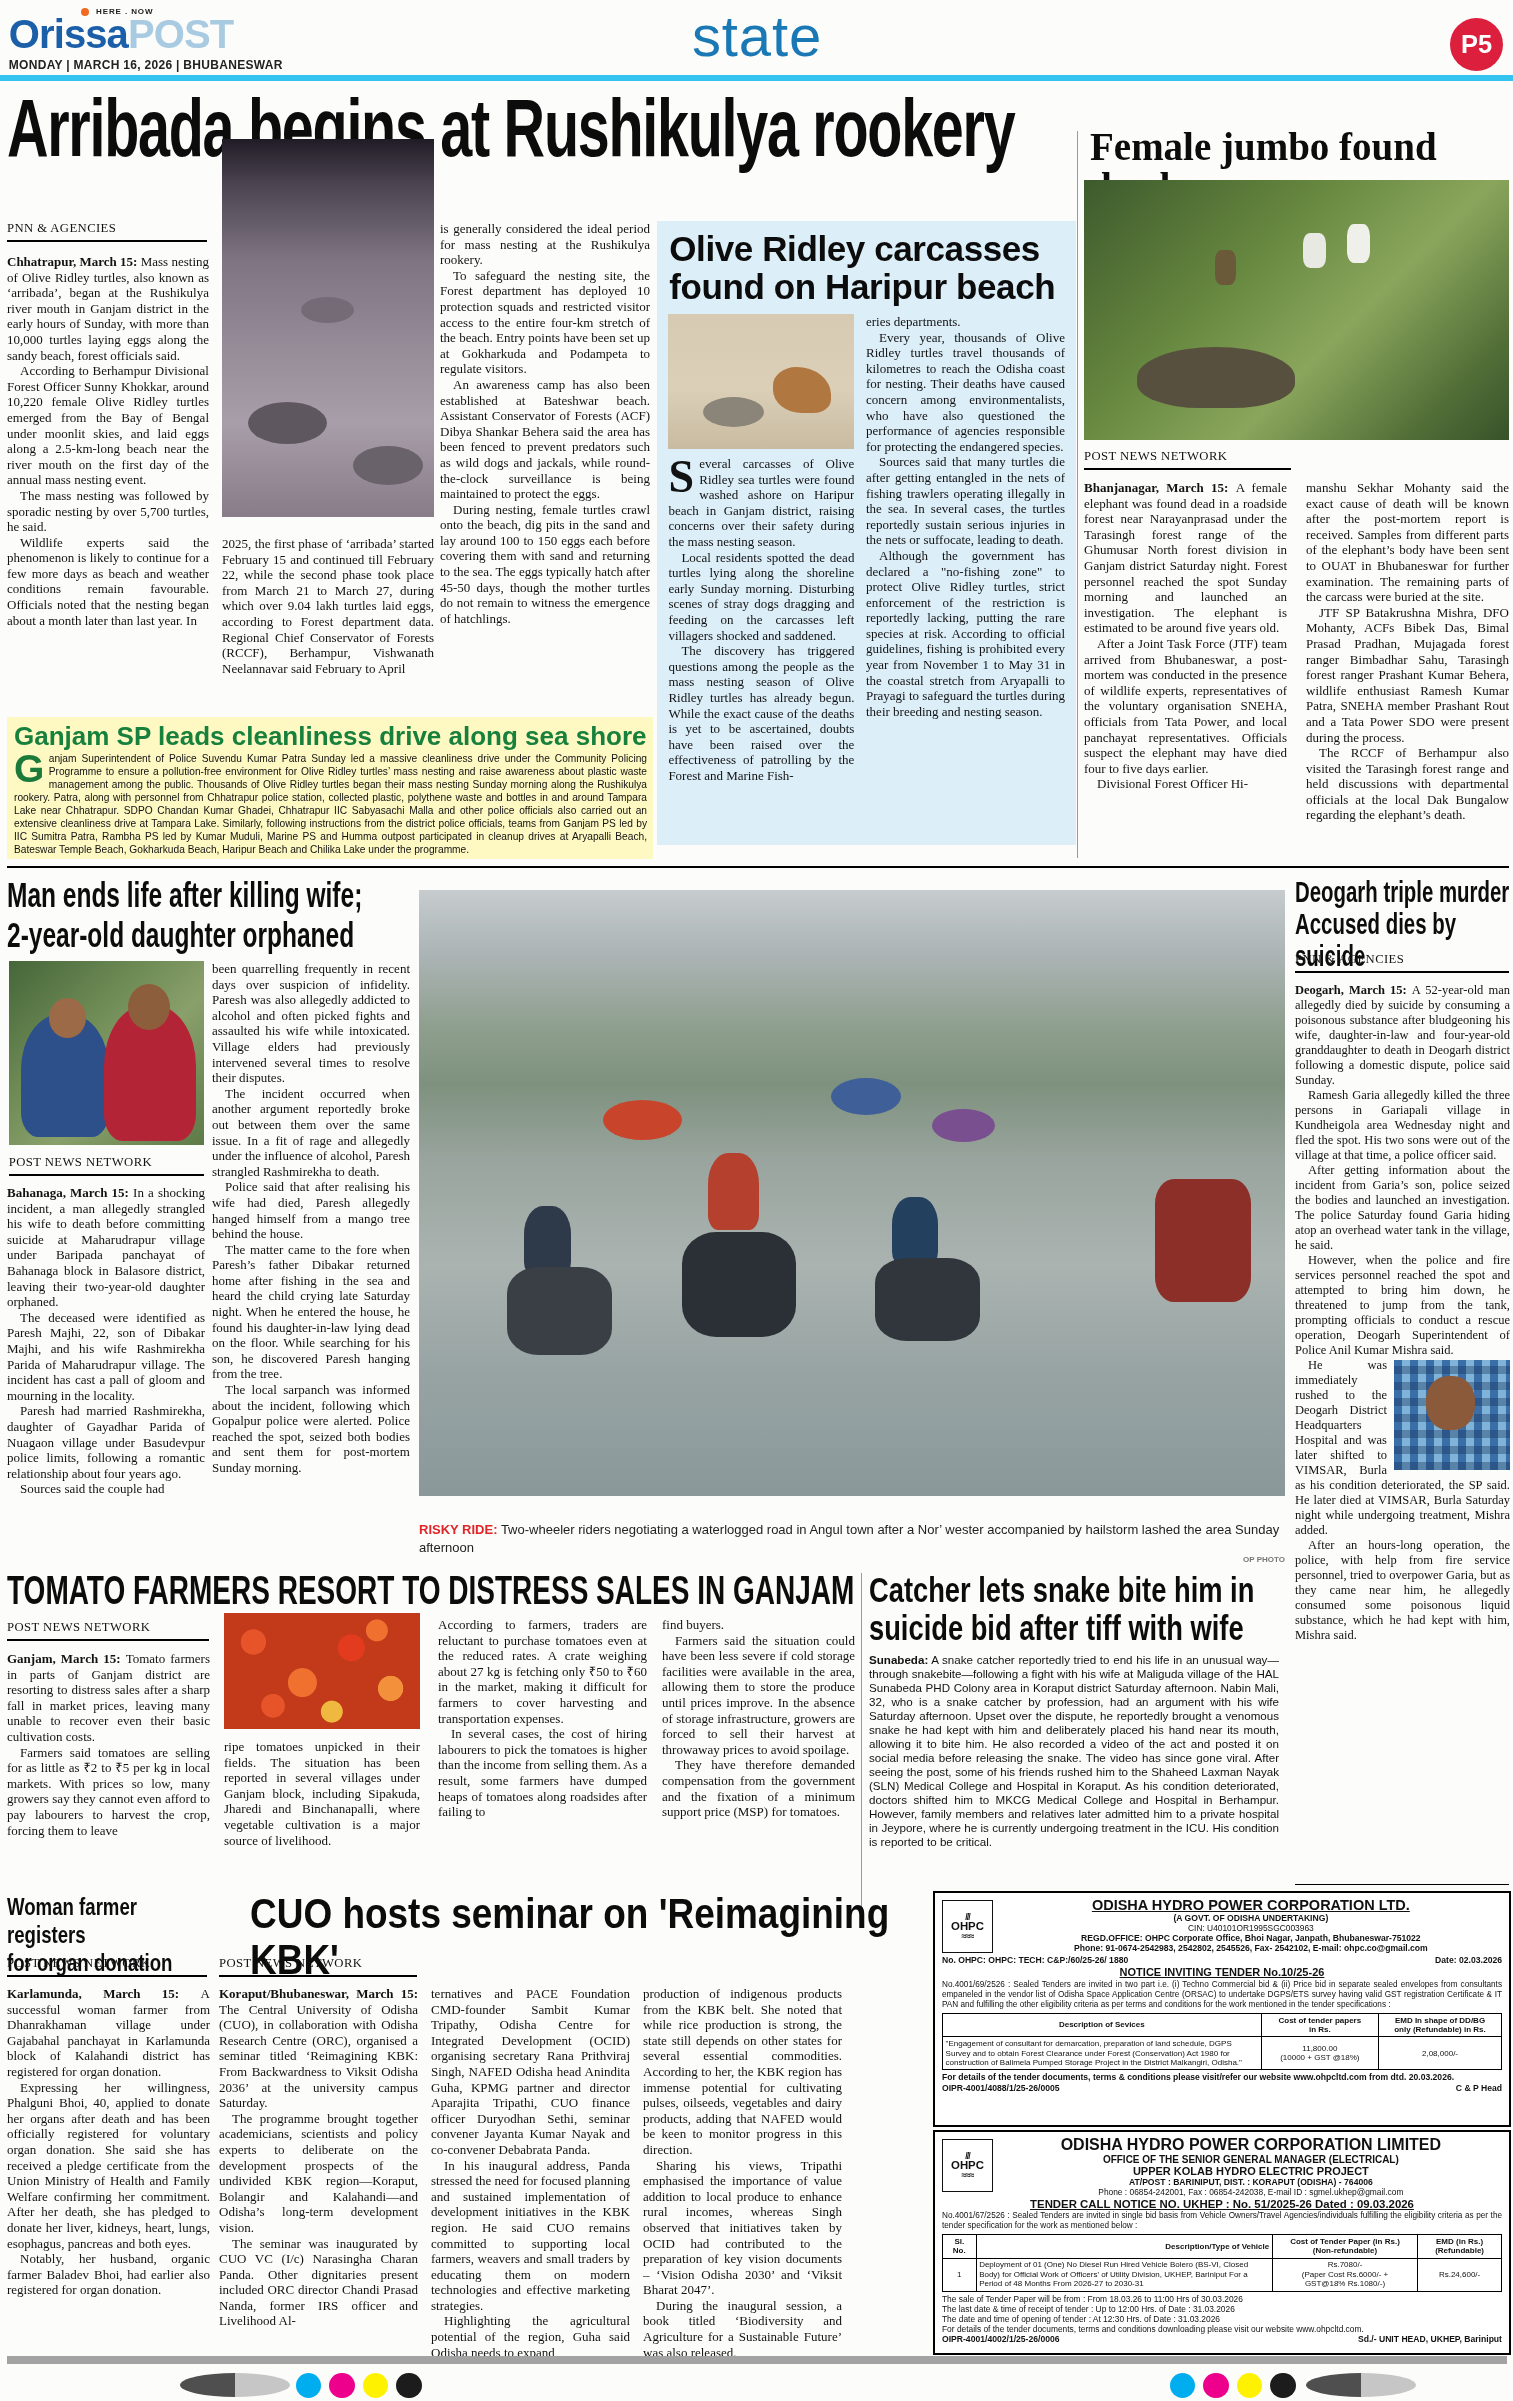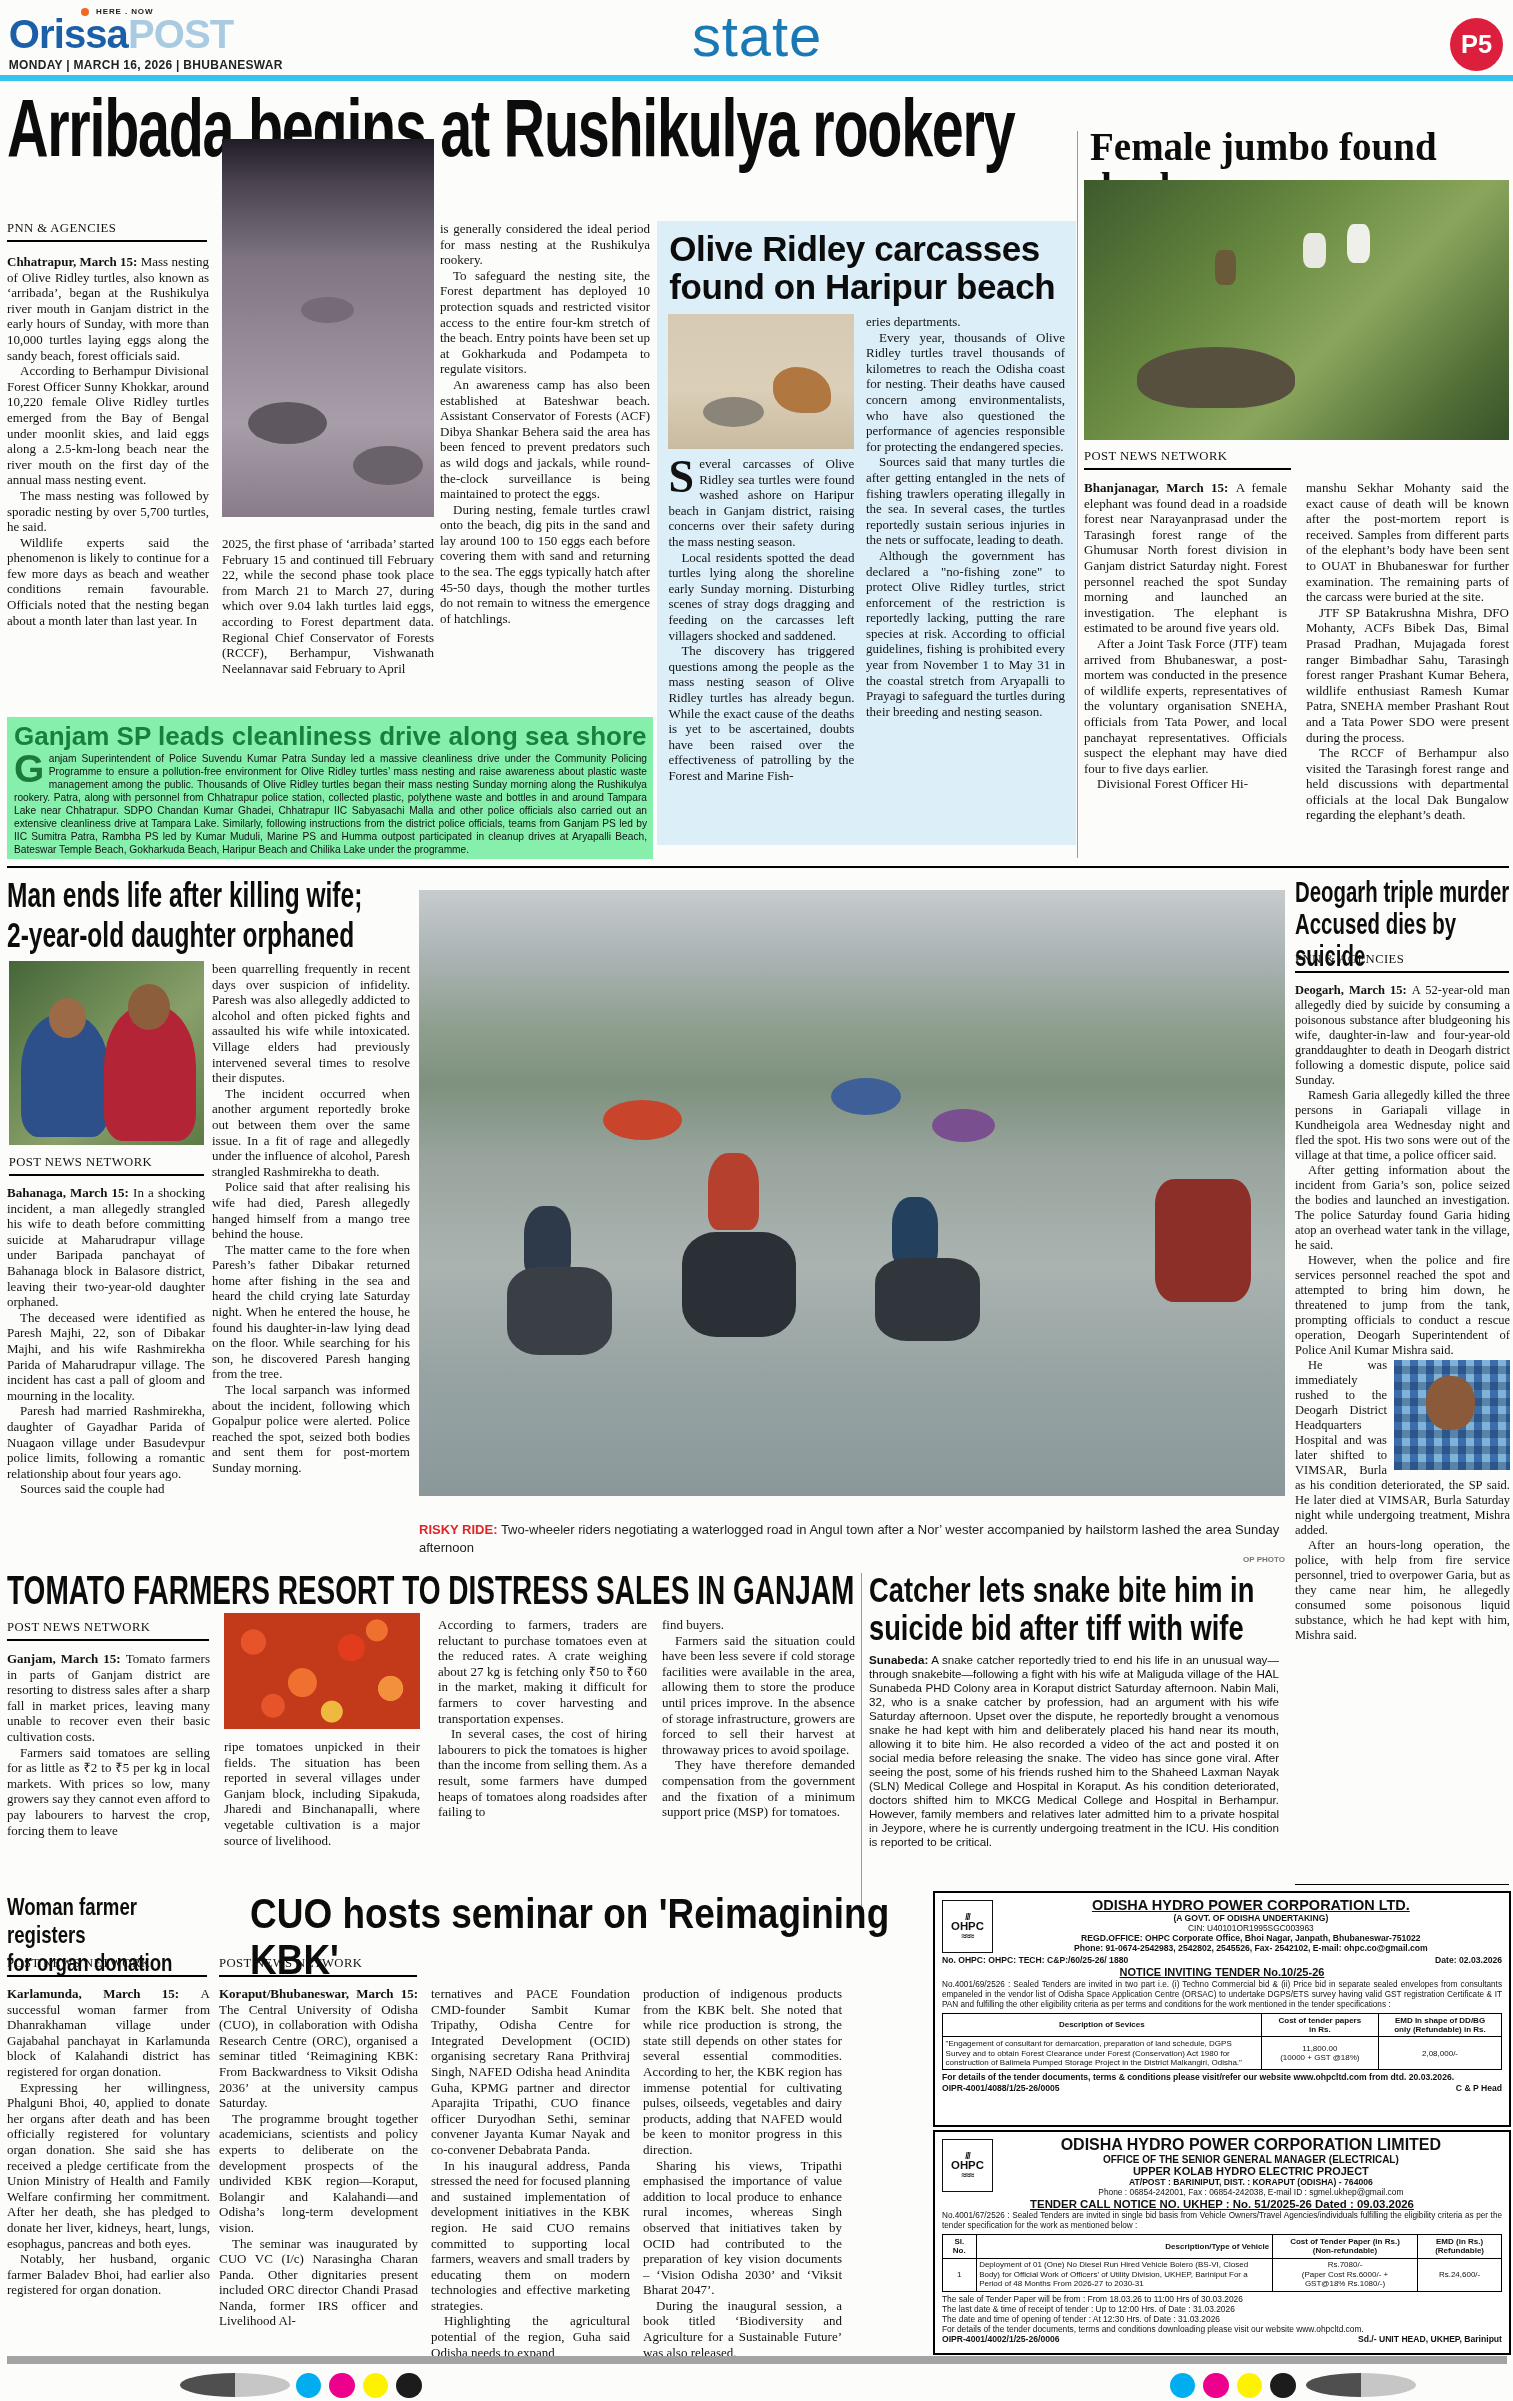--- a/index.html
+++ b/index.html
@@ -23,21 +23,21 @@
   .serifcol{font-size:13px;line-height:15.6px;text-align:justify;overflow:hidden;}
   .serifcol p{margin:0;text-indent:13px;}
   .serifcol p.np{text-indent:0;}
   .sanscol{font-family:"Liberation Sans",sans-serif;font-size:11.6px;line-height:14px;text-align:justify;overflow:hidden;}
   .sanscol p{margin:0 0 1.8px 0;}
   b.dl{font-weight:bold;}
   .dcS::first-letter{float:left;font-size:46px;line-height:37px;padding:1.8px 5.3px 0 0;font-weight:bold;}
   .dcG::first-letter{float:left;font-family:"Liberation Sans",sans-serif;font-size:39px;line-height:32px;padding:0.9px 4.4px 0 0;font-weight:bold;color:#1b7a3a;}
   
   .bluebox{background:#dceef8;}
-  .greenstrip{background:#86efac;}
+  .greenstrip{background:#fef9c3;}
   .striphl{font-family:"Liberation Sans",sans-serif;font-weight:bold;font-size:26px;color:#17803c;}
   .stripbody{font-family:"Liberation Sans",sans-serif;font-size:10.2px;line-height:13px;text-align:justify;color:#111;}
   
   .ph{overflow:hidden;}
   .ph-turtles{background:linear-gradient(180deg,#201c26 0%,#4c4450 12%,#7e7482 32%,#968c98 55%,#a89eaa 75%,#877c88 100%);}
   .ph-elephant{background:linear-gradient(135deg,#3d5a2d 0%,#66873f 35%,#8aa65c 60%,#526e37 85%,#38522a 100%);}
   .ph-beachdog{background:linear-gradient(180deg,#d6cab2 0%,#dccfb8 55%,#c8bba1 100%);}
   .ph-couple{background:linear-gradient(135deg,#46663a 0%,#6d8a54 35%,#8aa06b 60%,#5c7a47 100%);}
   .ph-flood{background:linear-gradient(180deg,#c7ccce 0%,#adb5b7 10%,#90a090 22%,#7e917e 32%,#9aa59f 45%,#aab3b0 62%,#97a3a3 80%,#8b989a 100%);}
   .ph-tomato{background:radial-gradient(circle at 15% 25%,#e8542a 0 12.3px,transparent 13px),radial-gradient(circle at 40% 60%,#f07030 0 14px,transparent 15px),radial-gradient(circle at 65% 30%,#e23b1d 0 13px,transparent 14px),radial-gradient(circle at 85% 65%,#f2903c 0 12.3px,transparent 13px),radial-gradient(circle at 25% 80%,#e8542a 0 11.4px,transparent 12.3px),radial-gradient(circle at 55% 85%,#efb93f 0 10.5px,transparent 11.4px),radial-gradient(circle at 78% 15%,#f07030 0 10.5px,transparent 11.4px),#c23a1a;}

